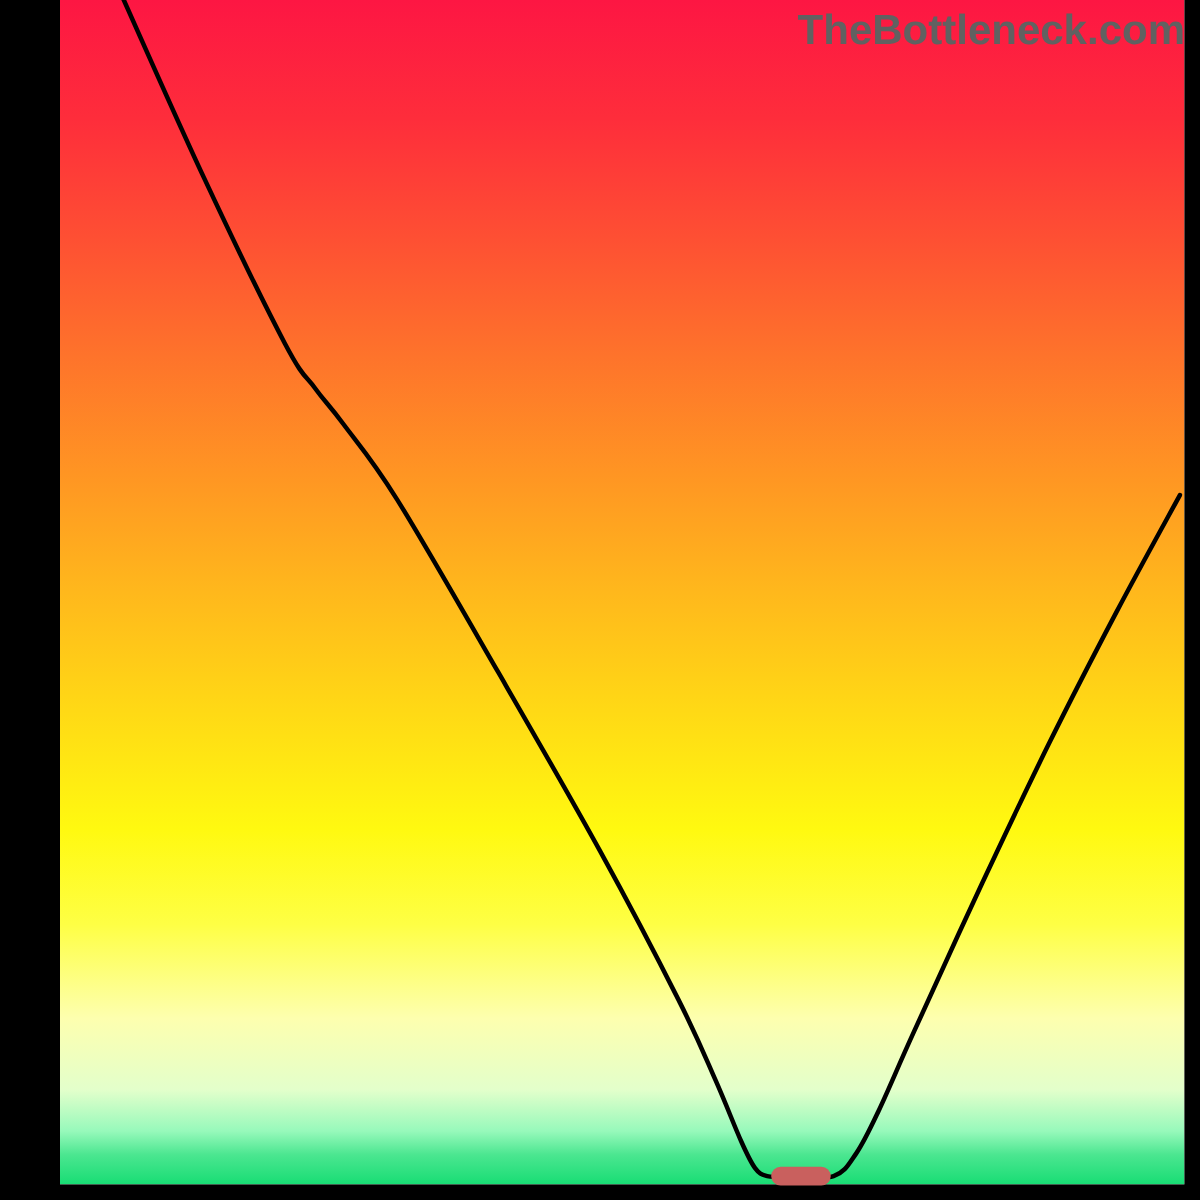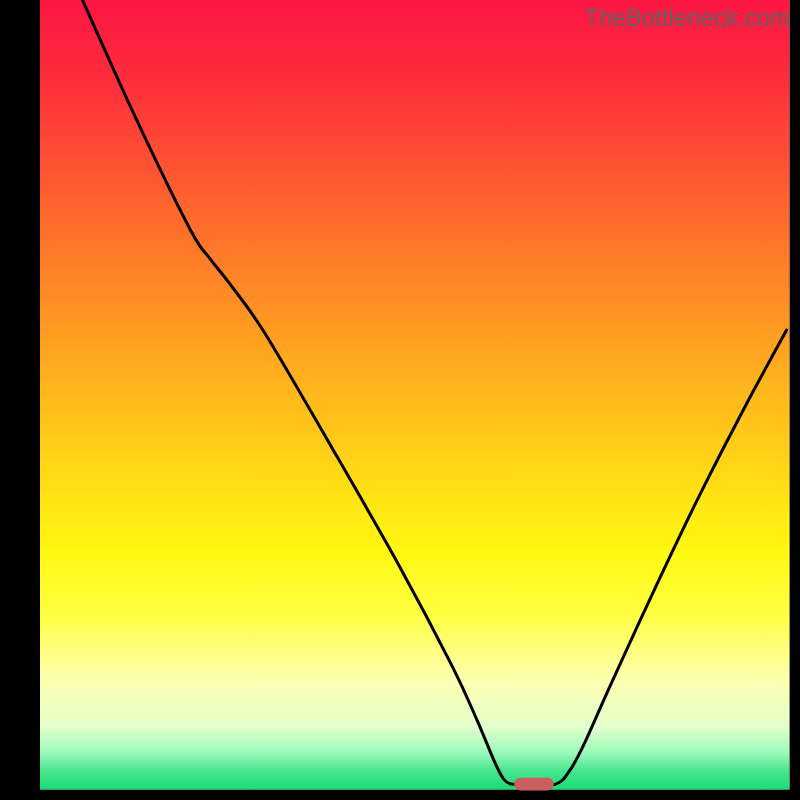--- a/index.html
+++ b/index.html
@@ -13,22 +13,22 @@
     position: relative;
   }
   svg {
     display: block;
   }
   .watermark {
     position: absolute;
     top: 4px;
     right: 10px;
     font-family: Arial, Helvetica, sans-serif;
-    font-size: 24px;
-    font-weight: 400;
+    font-size: 28px;
+    font-weight: 700;
     color: #616161;
     letter-spacing: 0px;
   }
 </style>
 </head>
 <body>
 
 <div class="chart-container">
   <svg id="chart-svg" width="800" height="800" viewBox="0 0 800 800">
       <defs>

